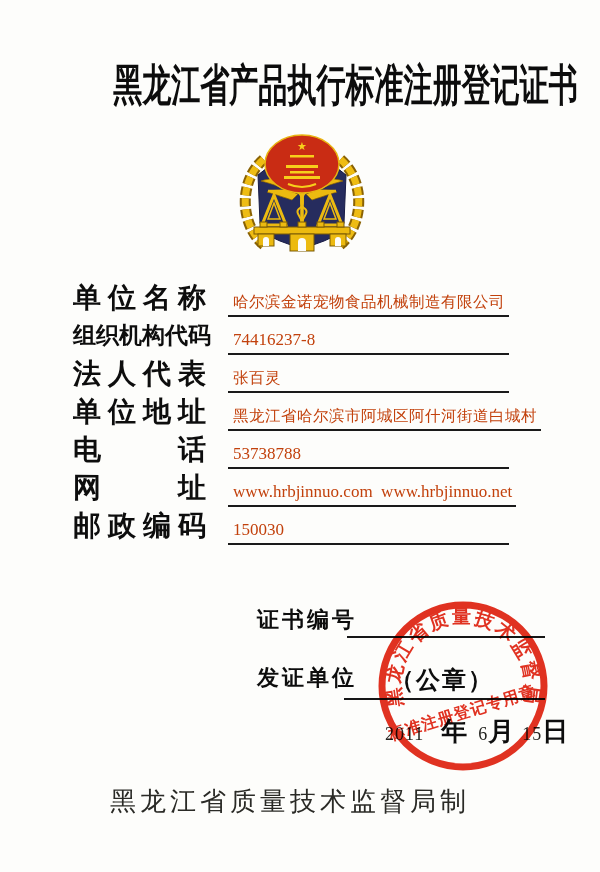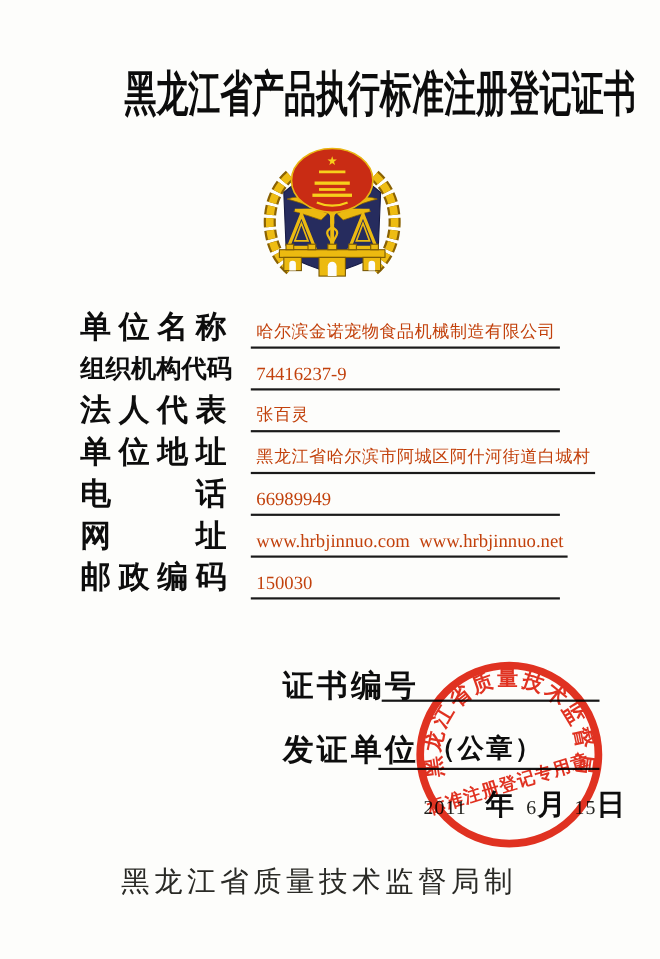--- a/index.html
+++ b/index.html
@@ -19,21 +19,21 @@
   .fields{position:absolute;left:73px;top:0;width:470px;}
   .row{position:absolute;left:0;width:470px;height:36px;}
   .row-label{position:absolute;left:0;top:0;width:133px;display:flex;
     justify-content:space-between;font-size:28px;font-weight:bold;line-height:30px;color:#0d0d0d;}
   .row-label.tight{font-size:23px;line-height:30px;}
   .row-value{position:absolute;left:155px;top:7px;min-width:272px;
     border-bottom:2px solid #1a1a1a;font-size:17px;line-height:23px;
     padding:0 4px 2px 5px;white-space:pre;color:#c2410c;}
   .row-value.cjk{font-size:15.5px;letter-spacing:.5px;}
   
-  .cert-label{position:absolute;font-size:28px;font-weight:bold;letter-spacing:3px;color:#0d0d0d;}
+  .cert-label{position:absolute;font-size:22px;font-weight:bold;letter-spacing:3px;color:#0d0d0d;}
   .cert-number-label{left:257px;top:605px;}
   .issuer-label{left:257px;top:663px;}
   .issuer-value{position:absolute;left:390px;top:664px;font-size:24px;font-weight:bold;
     letter-spacing:2px;color:#0d0d0d;}
   .line{position:absolute;border-top:2px solid #161616;height:0;}
   .line1{left:347px;top:636px;width:198px;}
   .line2{left:344px;top:698px;width:201px;}
   
   .date{position:absolute;left:385px;top:714px;display:flex;align-items:baseline;
     white-space:nowrap;color:#1a1a18;}
@@ -129,21 +129,21 @@
 
     <div class="row" style="top: 321px;">
       <div class="row-label tight">
           <span>组</span>
           <span>织</span>
           <span>机</span>
           <span>构</span>
           <span>代</span>
           <span>码</span>
         </div>
-      <div class="row-value">74416237-9</div>
+      <div class="row-value">74416237-8</div>
     </div>
 
     <div class="row" style="top: 359px;">
       <div class="row-label">
           <span>法</span>
           <span>人</span>
           <span>代</span>
           <span>表</span>
         </div>
       <div class="row-value cjk">张百灵</div>
@@ -157,21 +157,21 @@
           <span>址</span>
         </div>
       <div class="row-value cjk">黑龙江省哈尔滨市阿城区阿什河街道白城村</div>
     </div>
 
     <div class="row" style="top: 435px;">
       <div class="row-label">
           <span>电</span>
           <span>话</span>
         </div>
-      <div class="row-value">66989949</div>
+      <div class="row-value">53738788</div>
     </div>
 
     <div class="row" style="top: 473px;">
       <div class="row-label">
           <span>网</span>
           <span>址</span>
         </div>
       <div class="row-value">www.hrbjinnuo.com  www.hrbjinnuo.net</div>
     </div>
 

